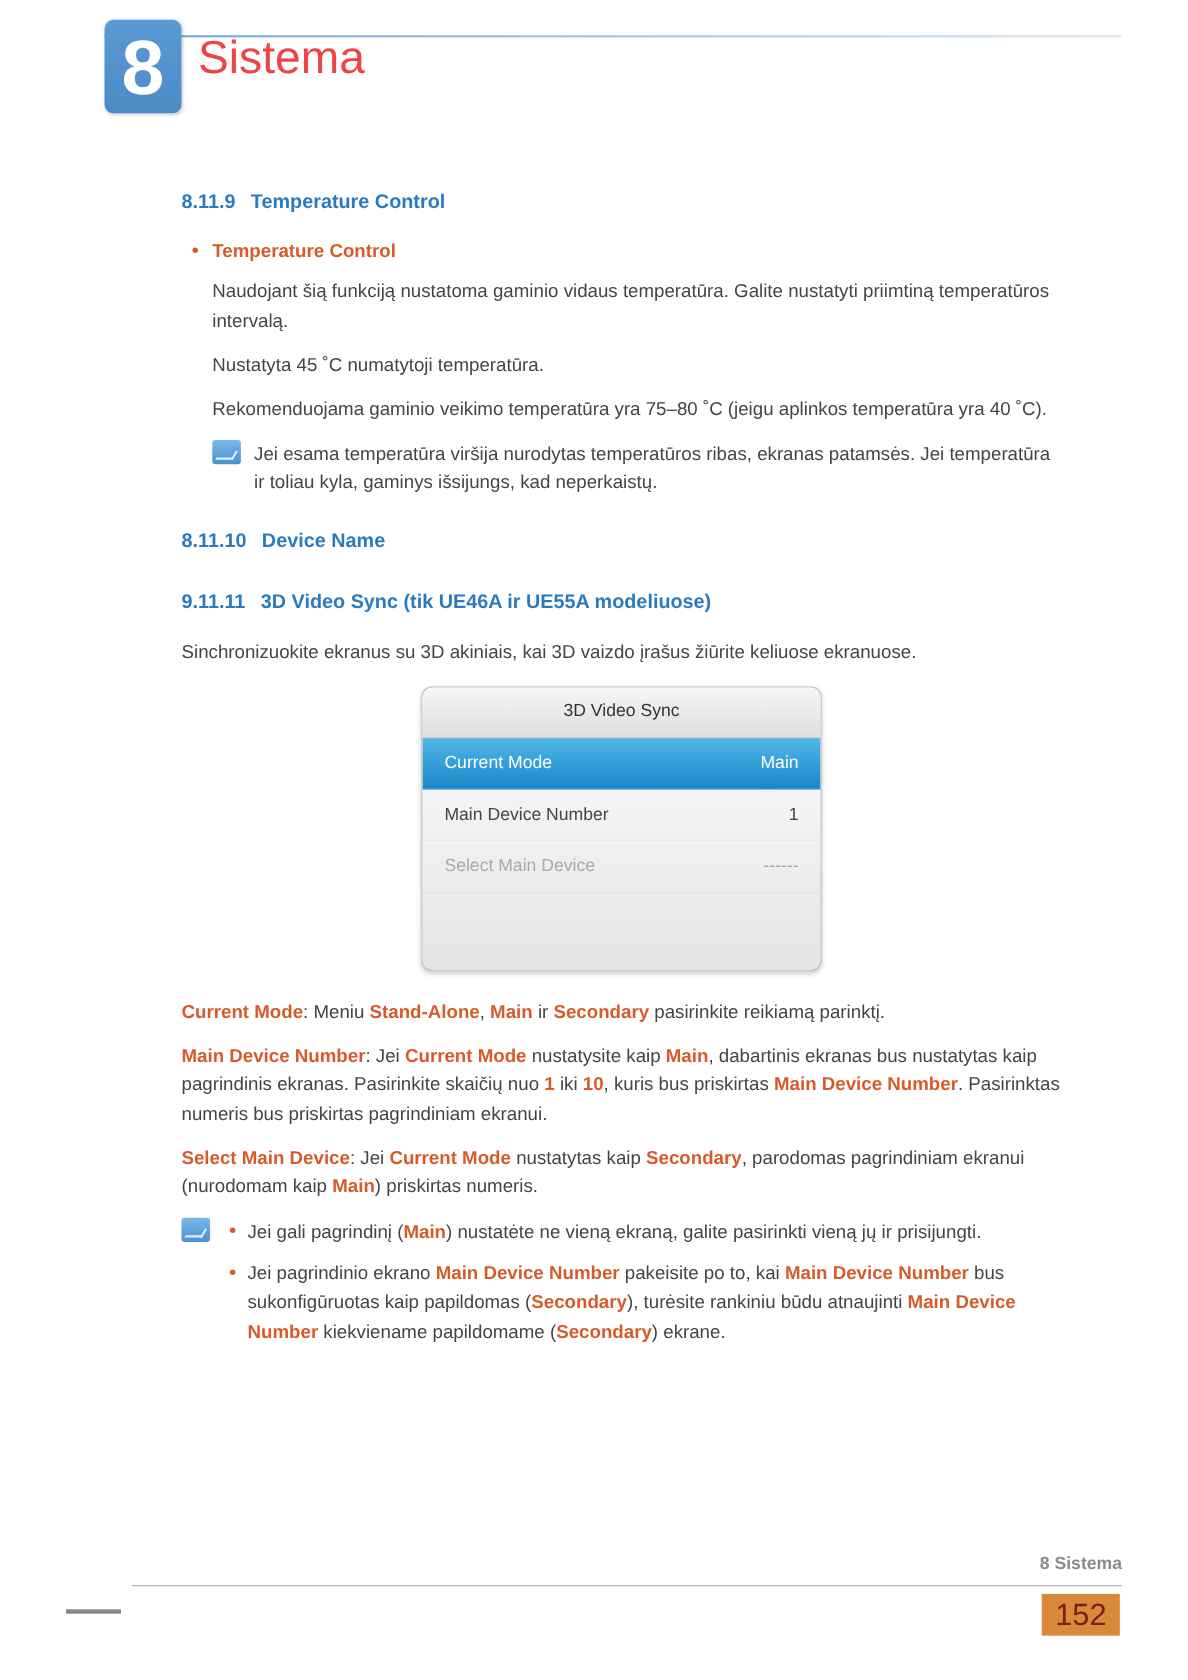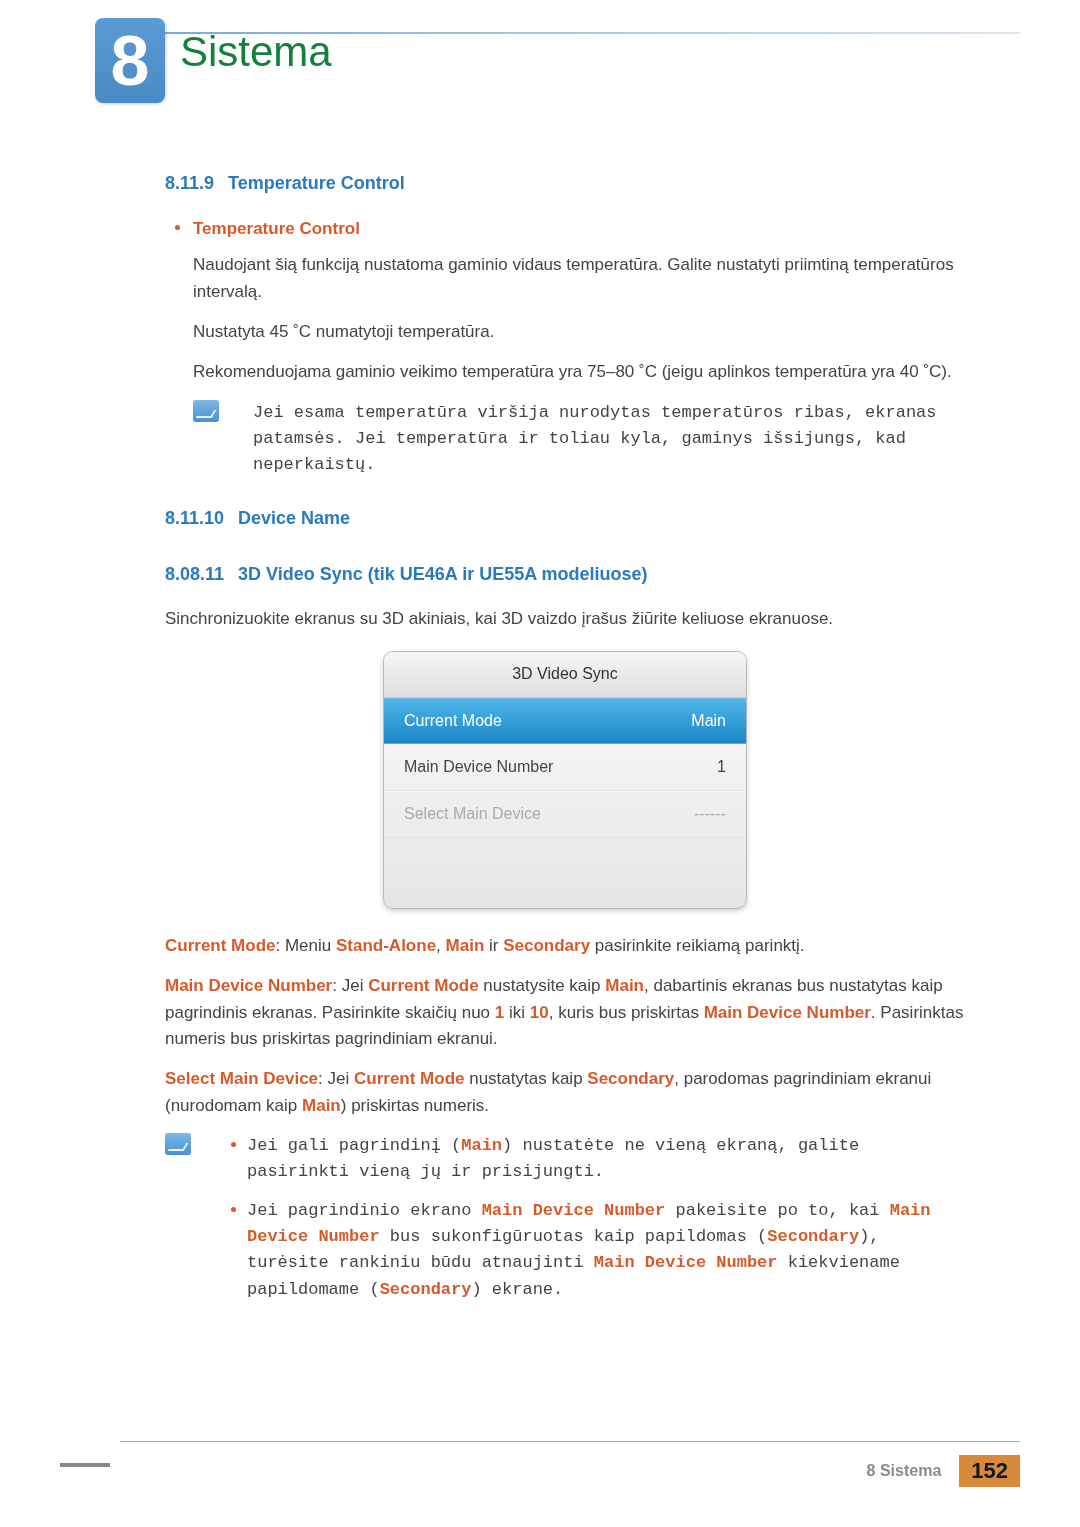--- a/index.html
+++ b/index.html
@@ -40,21 +40,21 @@
     align-items: center;
     justify-content: center;
     line-height: 1;
     box-shadow: 1px 1px 3px rgba(0,0,0,0.2);
   }
   .chapter-title {
     position: absolute;
     top: 28px;
     left: 180px;
     font-size: 42px;
-    color: #15803d;
+    color: #ef4444;
     font-weight: normal;
   }
   .content {
     position: absolute;
     top: 170px;
     left: 165px;
     right: 115px;
     font-size: 17px;
     line-height: 1.55;
     color: #444;
@@ -82,22 +82,21 @@
     height: 5px;
     background: #d85a2a;
     border-radius: 50%;
   }
   .para { margin: 0 0 14px 28px; }
   .para0 { margin: 0 0 14px 0; }
   .note-row {
     display: flex;
     align-items: flex-start;
     margin: 14px 0 26px 28px;
-    gap: 34px;
-    font-family: Liberation Mono, monospace;
+    gap: 12px;
   }
   .note-icon {
     width: 26px;
     height: 22px;
     flex: 0 0 auto;
     background: linear-gradient(to bottom, #7db8e8, #4a90d0);
     border-radius: 3px;
     position: relative;
   }
   .note-icon::after {
@@ -171,27 +170,28 @@
   }
 
   
   .footer {
     position: absolute;
     bottom: 40px;
     right: 60px;
     display: flex;
     align-items: center;
     gap: 18px;
+    flex-direction: column;
   }
   .footer-text { color: #8a8a8a; font-size: 16px; font-weight: bold; }
   .page-num {
     background: #d88a3a;
-    color: #0f172a;
-    font-size: 22px;
-    font-weight: bold;
+    color: #7f1d1d;
+    font-size: 28px;
+    font-weight: normal;
     padding: 3px 12px;
   }
   .footer-line {
     position: absolute;
     bottom: 85px;
     left: 120px;
     right: 60px;
     height: 1px;
     background: #aaa;
   }
@@ -224,21 +224,21 @@
     <div class="note-row">
       <div class="note-icon"></div>
       <div class="note-body">Jei esama temperatūra viršija nurodytas temperatūros ribas, ekranas patamsės. Jei temperatūra ir toliau kyla, gaminys išsijungs, kad neperkaistų.</div>
     </div>
 
     <div class="sec-head">
       <span class="num">8.11.10</span><span>Device Name</span>
     </div>
 
     <div class="sec-head" style="margin-top:28px;">
-      <span class="num">8.08.11</span><span>3D Video Sync (tik UE46A ir UE55A modeliuose)</span>
+      <span class="num">9.11.11</span><span>3D Video Sync (tik UE46A ir UE55A modeliuose)</span>
     </div>
     <div class="para0">Sinchronizuokite ekranus su 3D akiniais, kai 3D vaizdo įrašus žiūrite keliuose ekranuose.</div>
 
     <div class="osd">
       <div class="osd-title">3D Video Sync</div>
       <div class="osd-row selected">
         <span>Current Mode</span>
         <span>Main</span>
       </div>
       <div class="osd-row">

